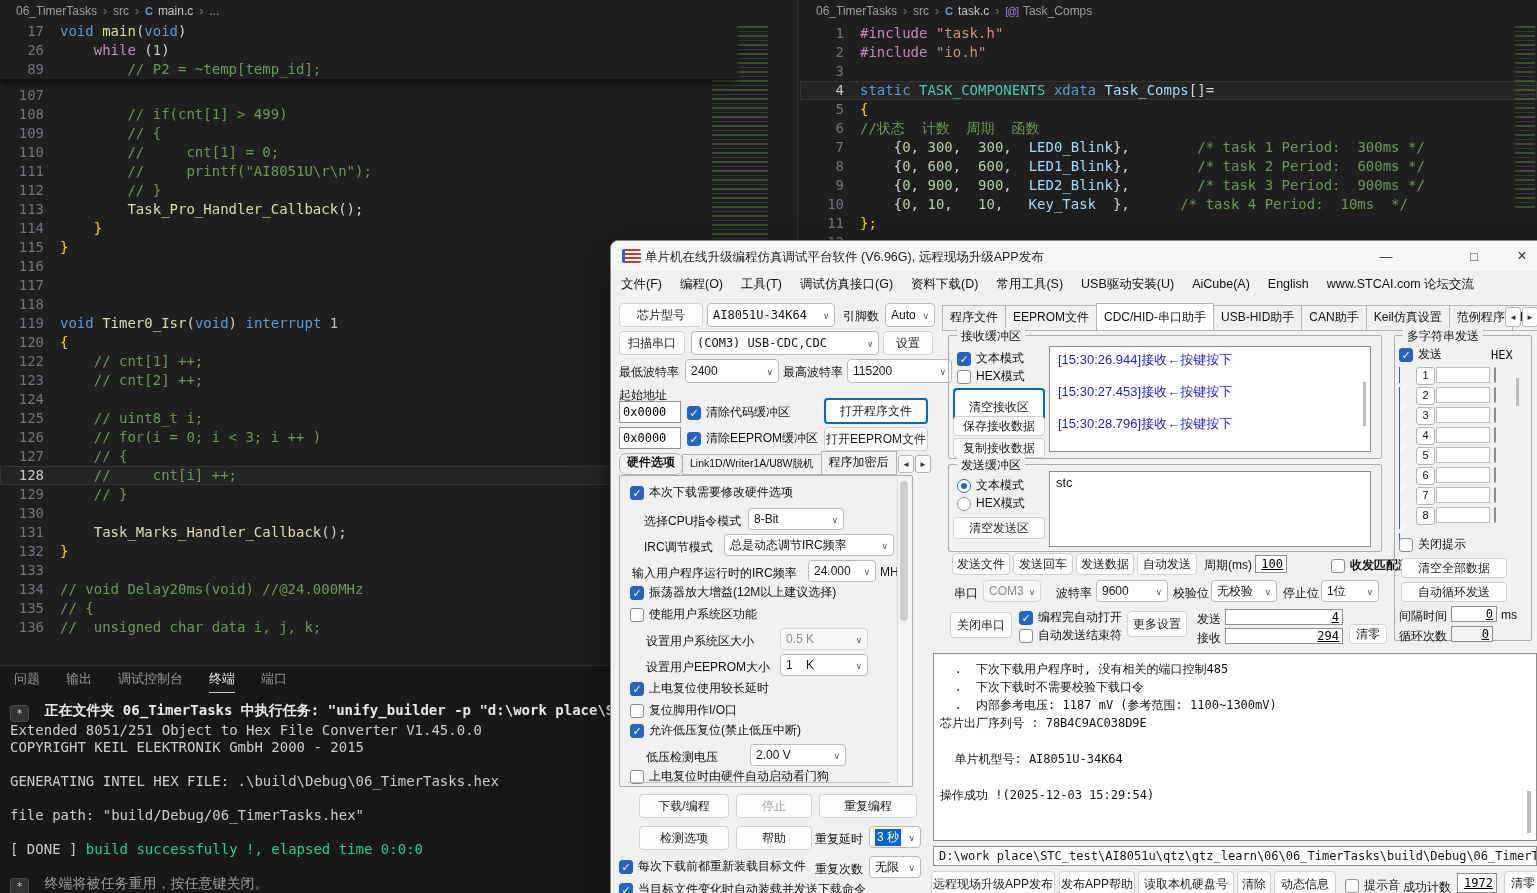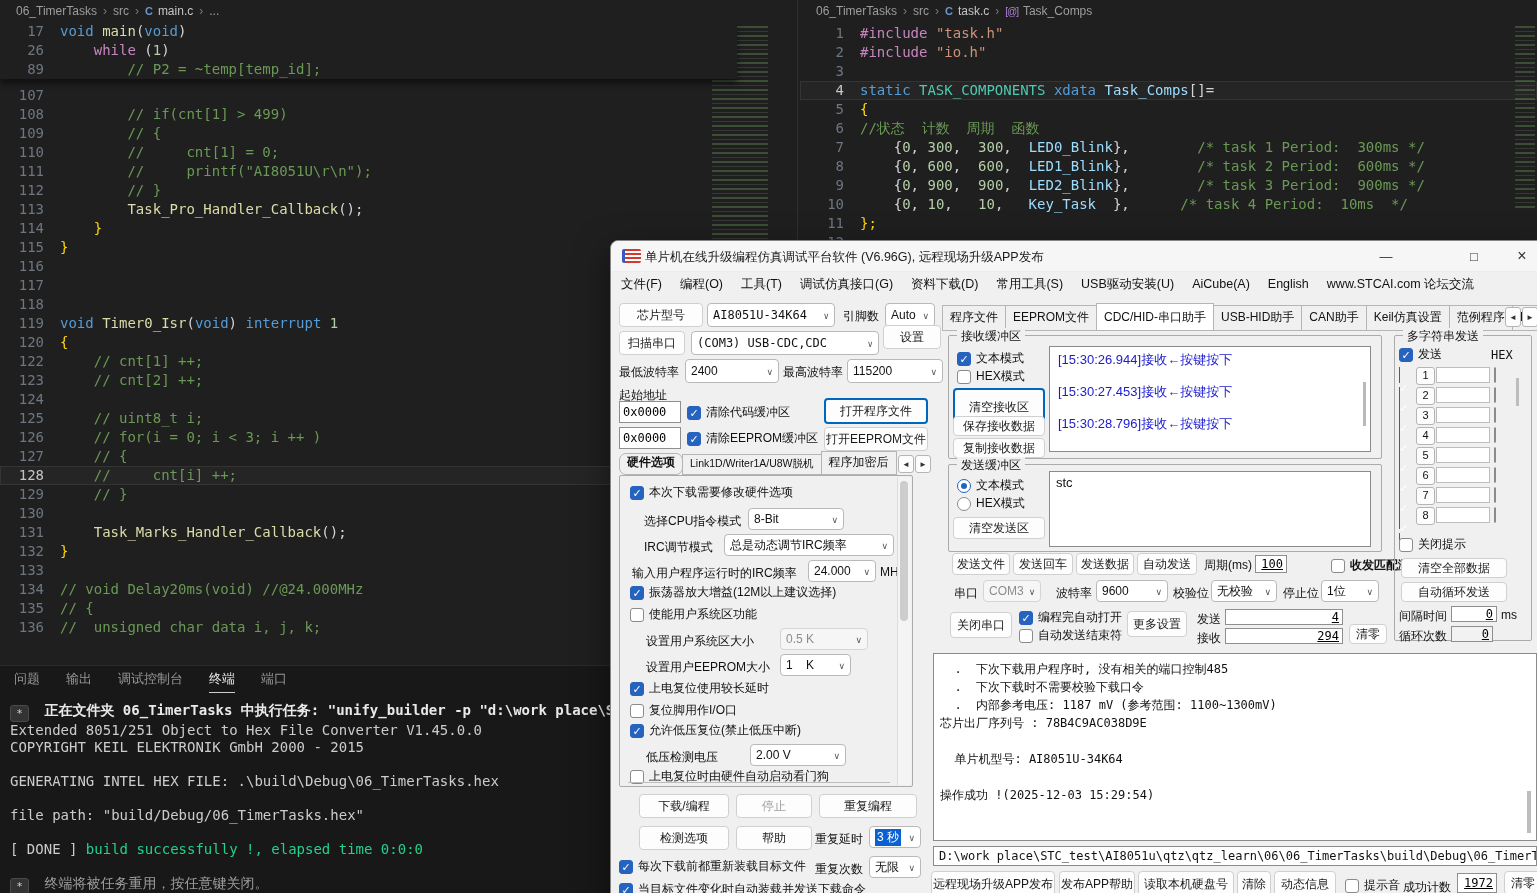--- a/index.html
+++ b/index.html
@@ -368,28 +368,28 @@
       <span class="mtab">范例程序</span>
       <span class="mtab">I/O口配置</span>
     </div>
   <div class="spin abs" style="left:894px;top:66px;">◄</div>
   <div class="spin abs" style="left:911px;top:66px;">►</div>
 
   <div class="btn abs" style="left:8px;top:90px;width:66px;height:24px;">扫描串口</div>
   <div class="combo abs" style="left:80px;top:90px;width:188px;height:24px;font-family:'DejaVu Sans Mono',monospace;">
     <span>(COM3) USB-CDC,CDC</span><span class="carr"></span>
   </div>
-  <div class="btn abs" style="left:272px;top:84px;width:58px;height:24px;">设置</div>
+  <div class="btn abs" style="left:272px;top:90px;width:50px;height:24px;">设置</div>
 
   <span class="abs lbl" style="left:8px;top:123px;">最低波特率</span>
   <div class="combo abs" style="left:74px;top:118px;width:94px;height:24px;">
     <span>2400</span><span class="carr"></span>
   </div>
   <span class="abs lbl" style="left:172px;top:123px;">最高波特率</span>
-  <div class="combo abs" style="left:236px;top:118px;width:96px;height:24px;">
+  <div class="combo abs" style="left:236px;top:118px;width:105px;height:24px;">
     <span>115200</span><span class="carr"></span>
   </div>
 
   <span class="abs lbl" style="left:8px;top:146px;">起始地址</span>
   <input class="inp abs" style="left: 8px; top: 160px; width: 62px; height: 22px;" value="0x0000">
   <div class="cb on abs" style="left:76px;top:163px;">
     <span class="cbx"></span>
       <span>清除代码缓冲区</span>
   </div>
   <div class="btn focus abs" style="left:213px;top:157px;width:104px;height:26px;">打开程序文件</div>
@@ -432,21 +432,21 @@
     </div>
     <div class="cb abs" style="left:10px;top:130px;">
       <span class="cbx"></span>
         <span>使能用户系统区功能</span>
     </div>
     <span class="abs lbl" style="left:26px;top:157px;">设置用户系统区大小</span>
     <div class="combo dis abs" style="left:160px;top:152px;width:88px;height:22px;">
       <span>0.5 K</span><span class="carr"></span>
     </div>
     <span class="abs lbl" style="left:26px;top:183px;">设置用户EEPROM大小</span>
-    <div class="combo abs" style="left:160px;top:178px;width:71px;height:22px;">
+    <div class="combo abs" style="left:160px;top:178px;width:88px;height:22px;">
       <span>1    K</span><span class="carr"></span>
     </div>
     <div class="cb on abs" style="left:10px;top:204px;">
       <span class="cbx"></span>
         <span>上电复位使用较长延时</span>
     </div>
     <div class="cb abs" style="left:10px;top:226px;">
       <span class="cbx"></span>
         <span>复位脚用作I/O口</span>
     </div>

